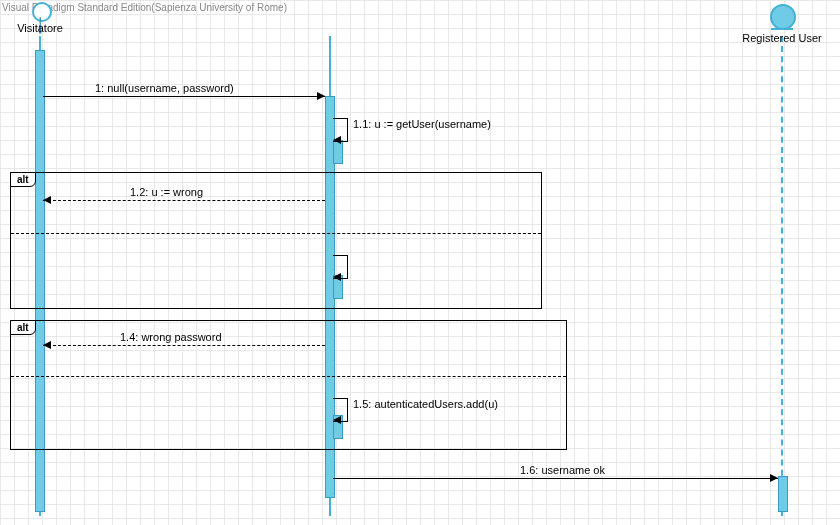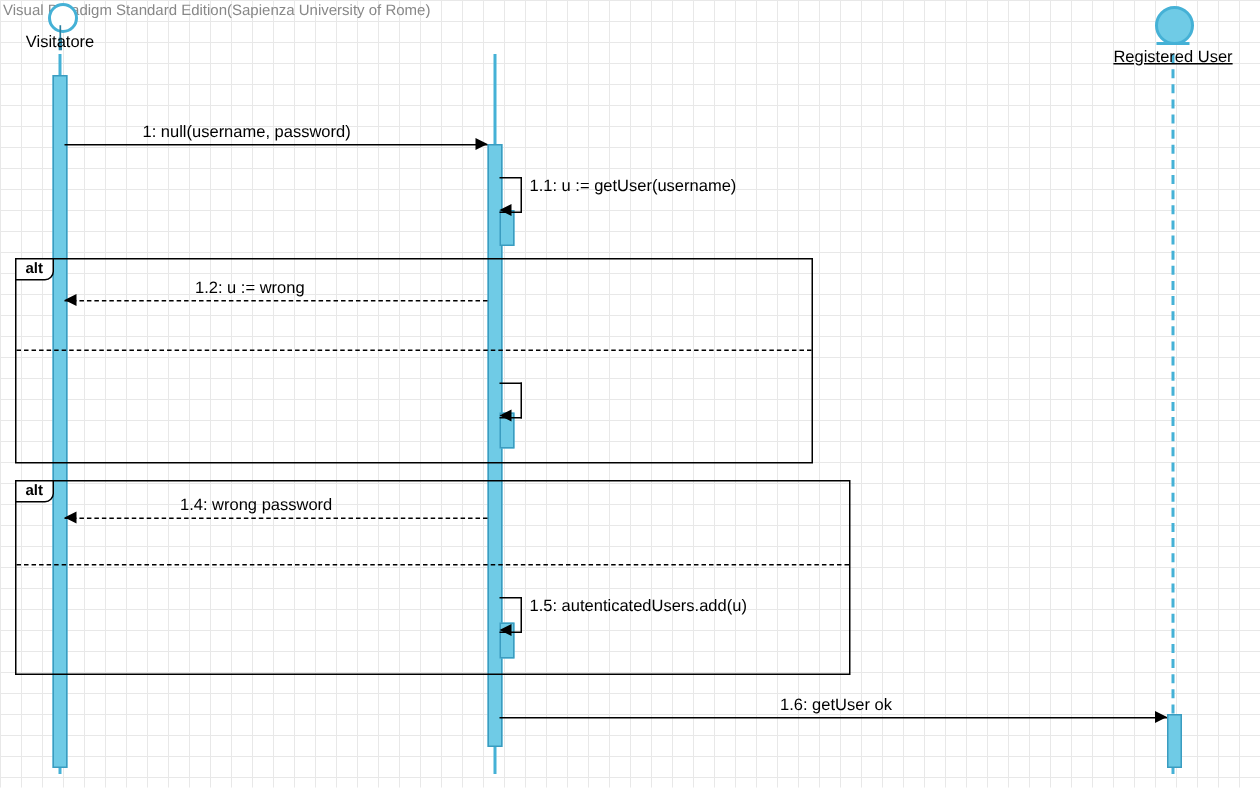--- a/index.html
+++ b/index.html
@@ -13,21 +13,21 @@
   }
   .watermark{position:absolute;left:2px;top:2px;font-size:10px;color:#888;}
   .lifeline{position:absolute;top:36px;width:2px;background:#45b1d6;}
   .lifeline.dashed{background:none;border-left:2px dashed #45b1d6;top:36px;}
   .actor-head{position:absolute;width:16px;height:16px;border:2px solid #45b1d6;border-radius:50%;background:#fff;}
   .actor-body{position:absolute;font-size:14px;color:#2a7fa0;line-height:1;}
   .actor-label{position:absolute;font-size:11px;text-align:center;transform:translateX(-50%);}
   .controller-box{position:absolute;left:210px;top:0;width:240px;height:36px;border:2px solid #2a7fa0;background:#6fcbe6;text-align:center;line-height:34px;font-size:12px;}
   .reg-head{position:absolute;left:770px;top:4px;width:22px;height:22px;border:2px solid #45b1d6;border-radius:50%;background:#6fcbe6;}
   .reg-line{position:absolute;left:771px;top:28px;width:22px;height:2px;background:#45b1d6;}
-  .reg-label{position:absolute;left:782px;top:32px;transform:translateX(-50%);font-size:11px;white-space:nowrap;text-decoration:underline;}
+  .reg-label{position:absolute;left:782px;top:32px;transform:translateX(-50%);font-size:11px;white-space:nowrap;}
   .activation{position:absolute;background:#6fcbe6;border:1px solid #3a9cc0;}
   .msg{position:absolute;font-size:11px;white-space:nowrap;}
   .arrow-line{position:absolute;height:1px;background:#000;}
   .arrow-line.dashed{background:none;border-top:1px dashed #000;}
   .arrow-head{position:absolute;width:0;height:0;border-top:4px solid transparent;border-bottom:4px solid transparent;}
   .arrow-head.right{border-left:8px solid #000;}
   .arrow-head.left{border-right:8px solid #000;}
   .self-loop{position:absolute;border:1px solid #000;border-left:none;}
   .frag{position:absolute;border:1px solid #000;background:rgba(255,255,255,0.0);}
   .frag-label{position:absolute;left:-1px;top:-1px;padding:1px 6px;border:1px solid #000;border-bottom-right-radius:6px;font-weight:bold;background:#fff;font-size:10px;}
@@ -88,15 +88,15 @@
   <div class="arrow-line dashed" style="left:43px;top:345px;width:282px;"></div>
   <div class="arrow-head left" style="left:43px;top:341px;"></div>
   <div class="msg" style="left:120px;top:331px;">1.4: wrong password</div>
 
   <div class="self-loop" style="left:333px;top:398px;width:14px;height:22px;"></div>
   <div class="arrow-head left" style="left:333px;top:416px;"></div>
   <div class="msg" style="left:353px;top:398px;">1.5: autenticatedUsers.add(u)</div>
 
   <div class="arrow-line" style="left:333px;top:478px;width:445px;"></div>
   <div class="arrow-head right" style="left:770px;top:474px;"></div>
-  <div class="msg" style="left:520px;top:464px;">1.6: getUser ok</div>
+  <div class="msg" style="left:520px;top:464px;">1.6: username ok</div>
 
 </div>
 
 </body></html>

